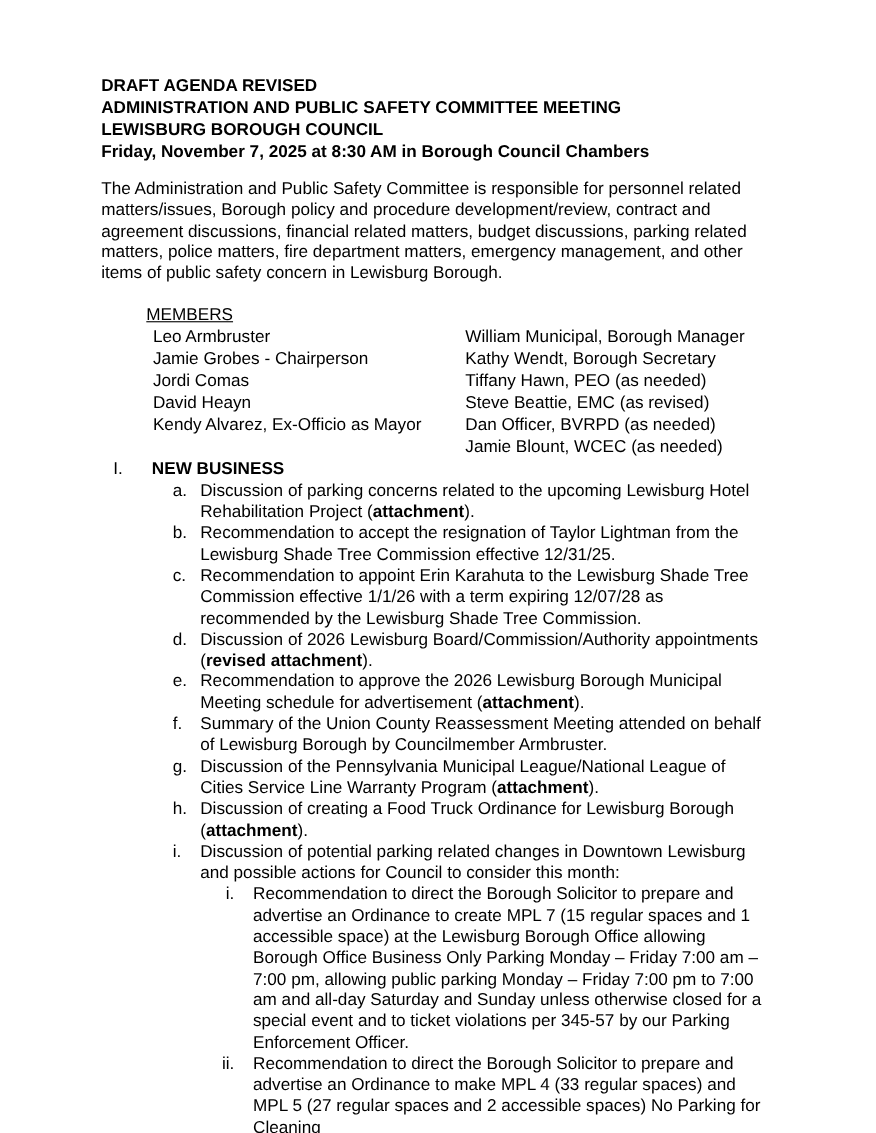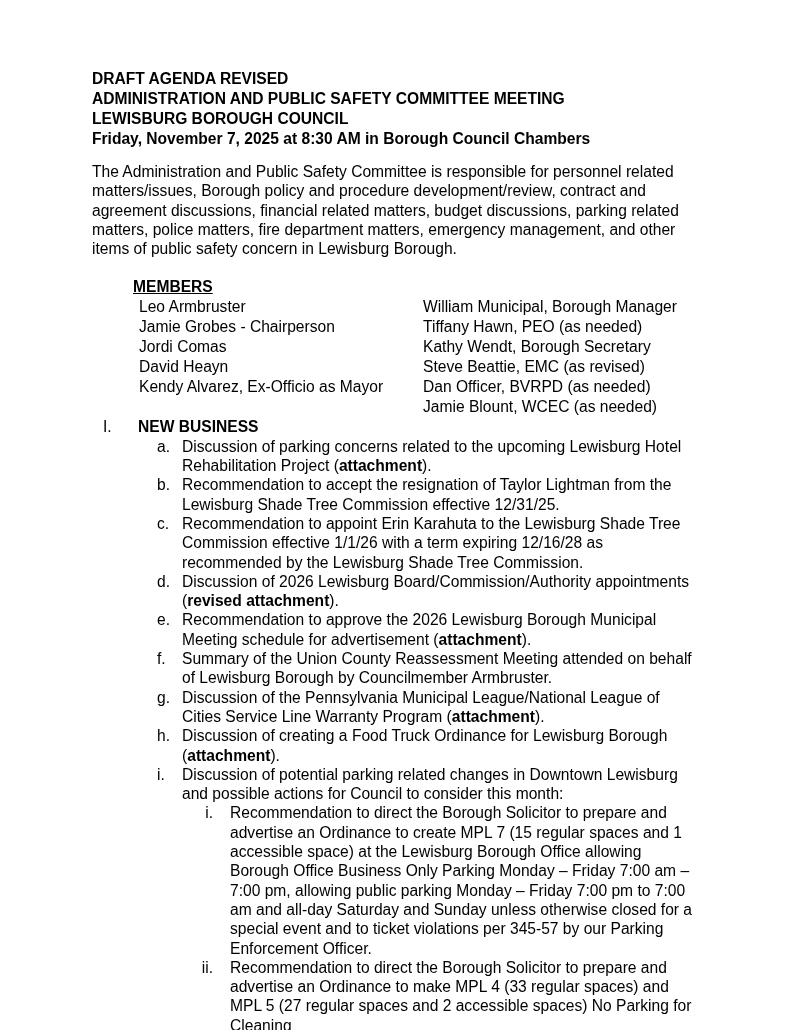--- a/index.html
+++ b/index.html
@@ -18,21 +18,21 @@
   .doc-header {
     text-align: left;
     font-weight: bold;
     line-height: 20px;
   }
 
   .intro { margin-top: 13px; }
 
   .members-block { margin-left: 41px; margin-top: 19px; }
   .members-heading {
-    font-weight: bold;
+    font-weight: normal;
     text-decoration: underline;
     line-height: 20px;
   }
   .members-columns {
     display: flex;
     margin-left: 6px;
     line-height: 20px;
   }
   .members-col-left { width: 284px; flex-shrink: 0; }
   .members-col-right { flex: 1; }
@@ -70,22 +70,22 @@
     <div class="members-columns">
       <div class="members-col-left">
           <div class="member-row">Leo Armbruster</div>
           <div class="member-row">Jamie Grobes - Chairperson</div>
           <div class="member-row">Jordi Comas</div>
           <div class="member-row">David Heayn</div>
           <div class="member-row">Kendy Alvarez, Ex-Officio as Mayor</div>
         </div>
       <div class="members-col-right">
           <div class="member-row">William Municipal, Borough Manager</div>
+          <div class="member-row">Kathy Wendt, Borough Secretary</div>
           <div class="member-row">Tiffany Hawn, PEO (as needed)</div>
-          <div class="member-row">Kathy Wendt, Borough Secretary</div>
           <div class="member-row">Steve Beattie, EMC (as revised)</div>
           <div class="member-row">Dan Officer, BVRPD (as needed)</div>
           <div class="member-row">Jamie Blount, WCEC (as needed)</div>
         </div>
     </div>
   </div>
 
   <div class="agenda-section-row">
     <div class="roman-marker">I.</div>
     <div class="section-title">NEW BUSINESS</div>
@@ -95,21 +95,21 @@
       <div class="agenda-item">
         <div class="item-marker">a.</div>
         <div class="item-body"><span>Discussion of parking concerns related to the upcoming Lewisburg Hotel Rehabilitation Project (</span><span class="bold">attachment</span><span>).</span></div>
       </div>
       <div class="agenda-item">
         <div class="item-marker">b.</div>
         <div class="item-body"><span>Recommendation to accept the resignation of Taylor Lightman from the Lewisburg Shade Tree Commission effective 12/31/25.</span></div>
       </div>
       <div class="agenda-item">
         <div class="item-marker">c.</div>
-        <div class="item-body"><span>Recommendation to appoint Erin Karahuta to the Lewisburg Shade Tree Commission effective 1/1/26 with a term expiring 12/16/28 as recommended by the Lewisburg Shade Tree Commission.</span></div>
+        <div class="item-body"><span>Recommendation to appoint Erin Karahuta to the Lewisburg Shade Tree Commission effective 1/1/26 with a term expiring 12/07/28 as recommended by the Lewisburg Shade Tree Commission.</span></div>
       </div>
       <div class="agenda-item">
         <div class="item-marker">d.</div>
         <div class="item-body"><span>Discussion of 2026 Lewisburg Board/Commission/Authority appointments (</span><span class="bold">revised attachment</span><span>).</span></div>
       </div>
       <div class="agenda-item">
         <div class="item-marker">e.</div>
         <div class="item-body"><span>Recommendation to approve the 2026 Lewisburg Borough Municipal Meeting schedule for advertisement (</span><span class="bold">attachment</span><span>).</span></div>
       </div>
       <div class="agenda-item">

